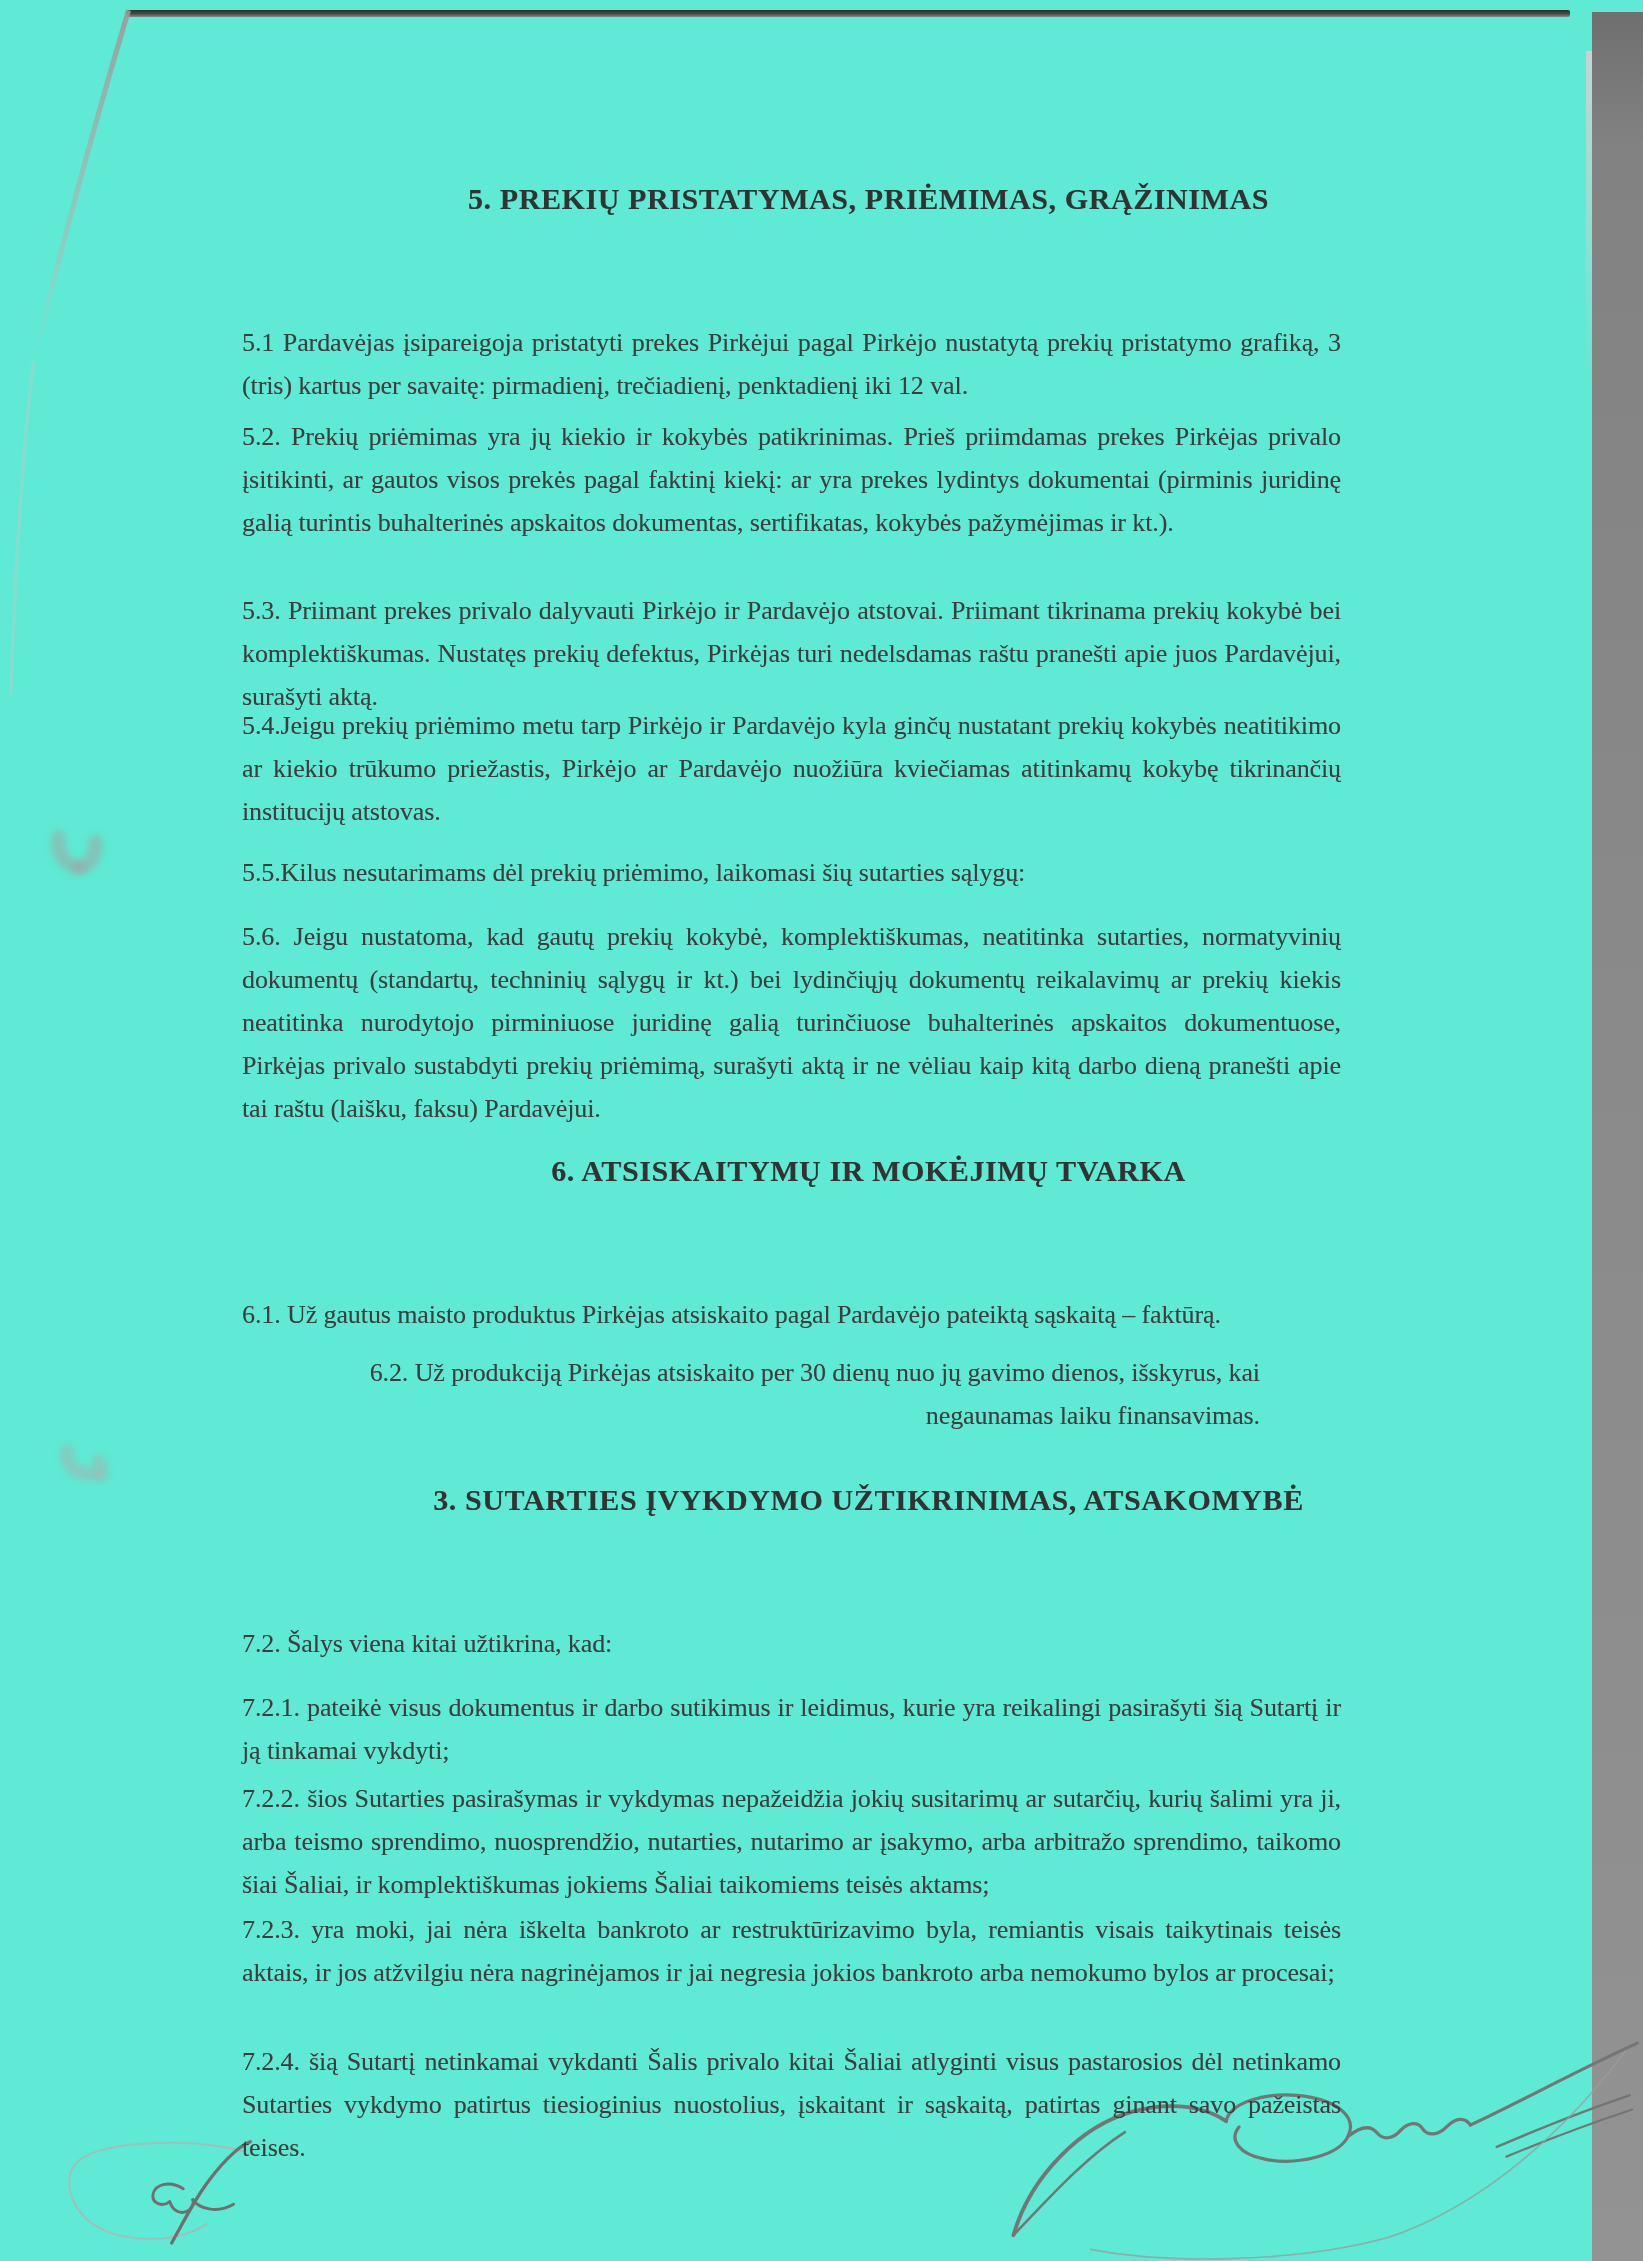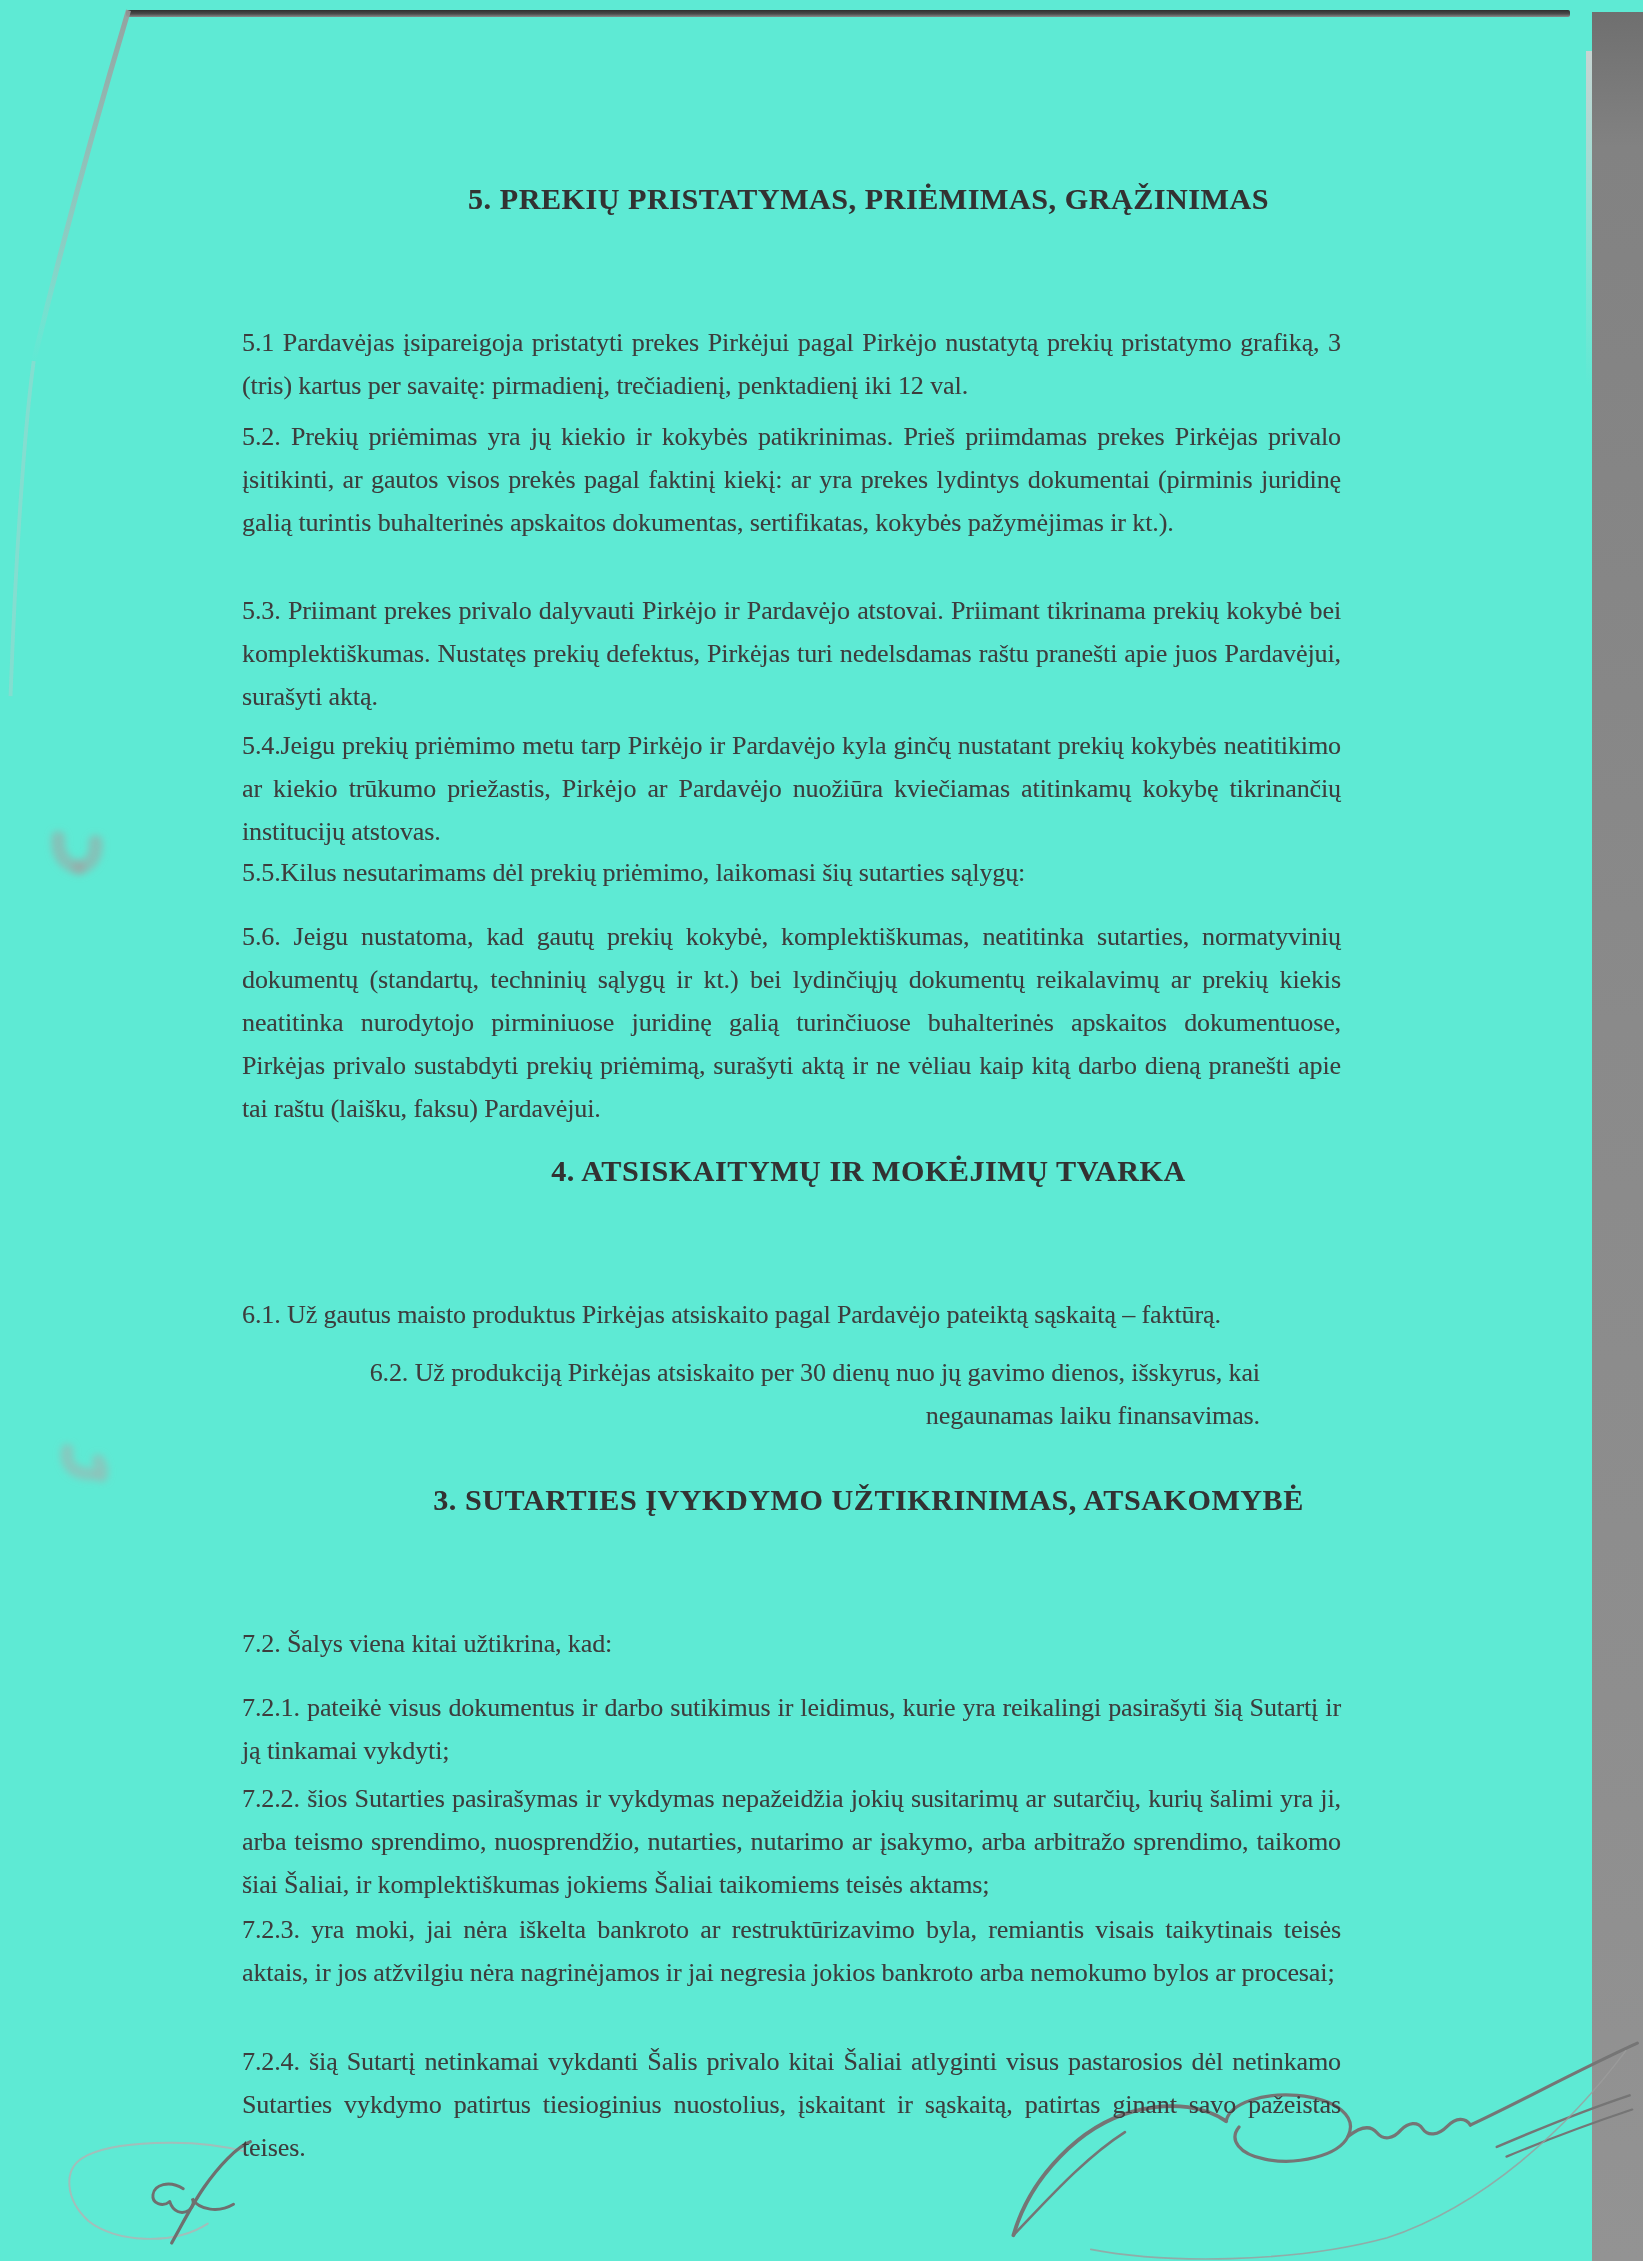--- a/index.html
+++ b/index.html
@@ -94,25 +94,25 @@
     </g>
   </svg>
 
   <main>
 
     <h2 class="heading" style="top:157px">5. PREKIŲ PRISTATYMAS, PRIĖMIMAS, GRĄŽINIMAS</h2>
 
     <p class="para" style="top:277px">5.1 Pardavėjas įsipareigoja pristatyti prekes Pirkėjui pagal Pirkėjo nustatytą prekių pristatymo grafiką, 3 (tris) kartus per savaitę: pirmadienį, trečiadienį, penktadienį iki 12 val.</p>
     <p class="para" style="top:371px">5.2. Prekių priėmimas yra jų kiekio ir kokybės patikrinimas. Prieš priimdamas prekes Pirkėjas privalo įsitikinti, ar gautos visos prekės pagal faktinį kiekį: ar yra prekes lydintys dokumentai (pirminis juridinę galią turintis buhalterinės apskaitos dokumentas, sertifikatas, kokybės pažymėjimas ir kt.).</p>
     <p class="para" style="top:545px">5.3. Priimant prekes privalo dalyvauti Pirkėjo ir Pardavėjo atstovai. Priimant tikrinama prekių kokybė bei komplektiškumas. Nustatęs prekių defektus, Pirkėjas turi nedelsdamas raštu pranešti apie juos Pardavėjui, surašyti aktą.</p>
-    <p class="para" style="top:680px">5.4.Jeigu prekių priėmimo metu tarp Pirkėjo ir Pardavėjo kyla ginčų nustatant prekių kokybės neatitikimo ar kiekio trūkumo priežastis, Pirkėjo ar Pardavėjo nuožiūra kviečiamas atitinkamų kokybę tikrinančių institucijų atstovas.</p>
+    <p class="para" style="top:660px">5.4.Jeigu prekių priėmimo metu tarp Pirkėjo ir Pardavėjo kyla ginčų nustatant prekių kokybės neatitikimo ar kiekio trūkumo priežastis, Pirkėjo ar Pardavėjo nuožiūra kviečiamas atitinkamų kokybę tikrinančių institucijų atstovas.</p>
     <p class="para" style="top:807px">5.5.Kilus nesutarimams dėl prekių priėmimo, laikomasi šių sutarties sąlygų:</p>
     <p class="para" style="top:871px">5.6. Jeigu nustatoma, kad gautų prekių kokybė, komplektiškumas, neatitinka sutarties, normatyvinių dokumentų (standartų, techninių sąlygų ir kt.) bei lydinčiųjų dokumentų reikalavimų ar prekių kiekis neatitinka nurodytojo pirminiuose juridinę galią turinčiuose buhalterinės apskaitos dokumentuose, Pirkėjas privalo sustabdyti prekių priėmimą, surašyti aktą ir ne vėliau kaip kitą darbo dieną pranešti apie tai raštu (laišku, faksu) Pardavėjui.</p>
 
-    <h2 class="heading" style="top:1129px">4. ATSISKAITYMŲ IR MOKĖJIMŲ TVARKA</h2>
+    <h2 class="heading" style="top:1129px">6. ATSISKAITYMŲ IR MOKĖJIMŲ TVARKA</h2>
 
     <p class="para" style="top:1249px">6.1. Už gautus maisto produktus Pirkėjas atsiskaito pagal Pardavėjo pateiktą sąskaitą – faktūrą.</p>
     <p class="para narrow" style="top:1307px">6.2. Už produkciją Pirkėjas atsiskaito per 30 dienų nuo jų gavimo dienos, išskyrus, kai negaunamas laiku finansavimas.</p>
 
     <h2 class="heading" style="top:1458px">3. SUTARTIES ĮVYKDYMO UŽTIKRINIMAS, ATSAKOMYBĖ</h2>
 
     <p class="para" style="top:1578px">7.2. Šalys viena kitai užtikrina, kad:</p>
     <p class="para" style="top:1642px">7.2.1. pateikė visus dokumentus ir darbo sutikimus ir leidimus, kurie yra reikalingi pasirašyti šią Sutartį ir ją tinkamai vykdyti;</p>
     <p class="para" style="top:1733px">7.2.2. šios Sutarties pasirašymas ir vykdymas nepažeidžia jokių susitarimų ar sutarčių, kurių šalimi yra ji, arba teismo sprendimo, nuosprendžio, nutarties, nutarimo ar įsakymo, arba arbitražo sprendimo, taikomo šiai Šaliai, ir komplektiškumas jokiems Šaliai taikomiems teisės aktams;</p>
     <p class="para" style="top:1864px">7.2.3. yra moki, jai nėra iškelta bankroto ar restruktūrizavimo byla, remiantis visais taikytinais teisės aktais, ir jos atžvilgiu nėra nagrinėjamos ir jai negresia jokios bankroto arba nemokumo bylos ar procesai;</p>

